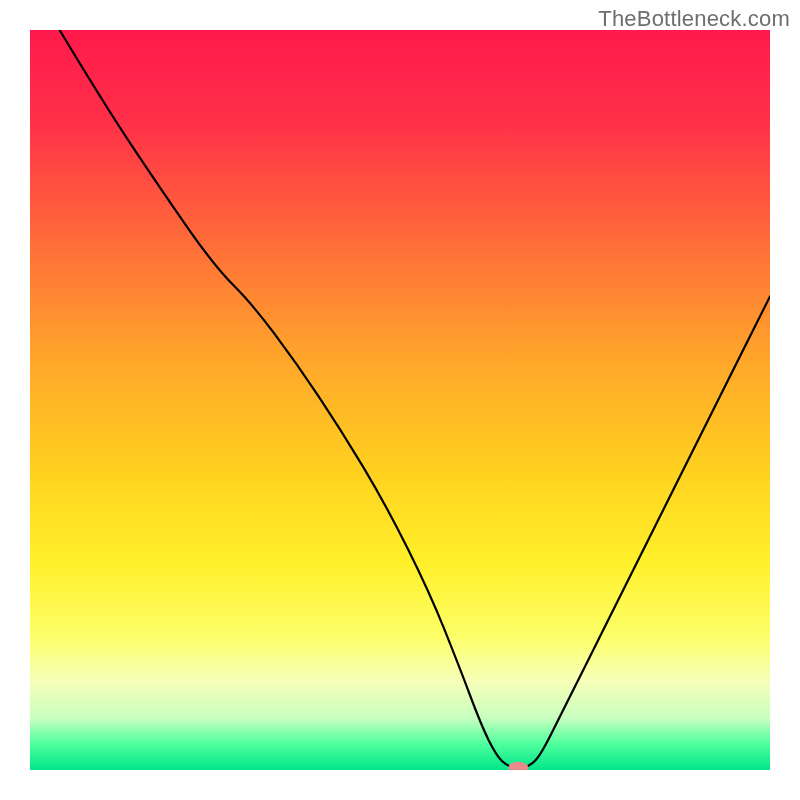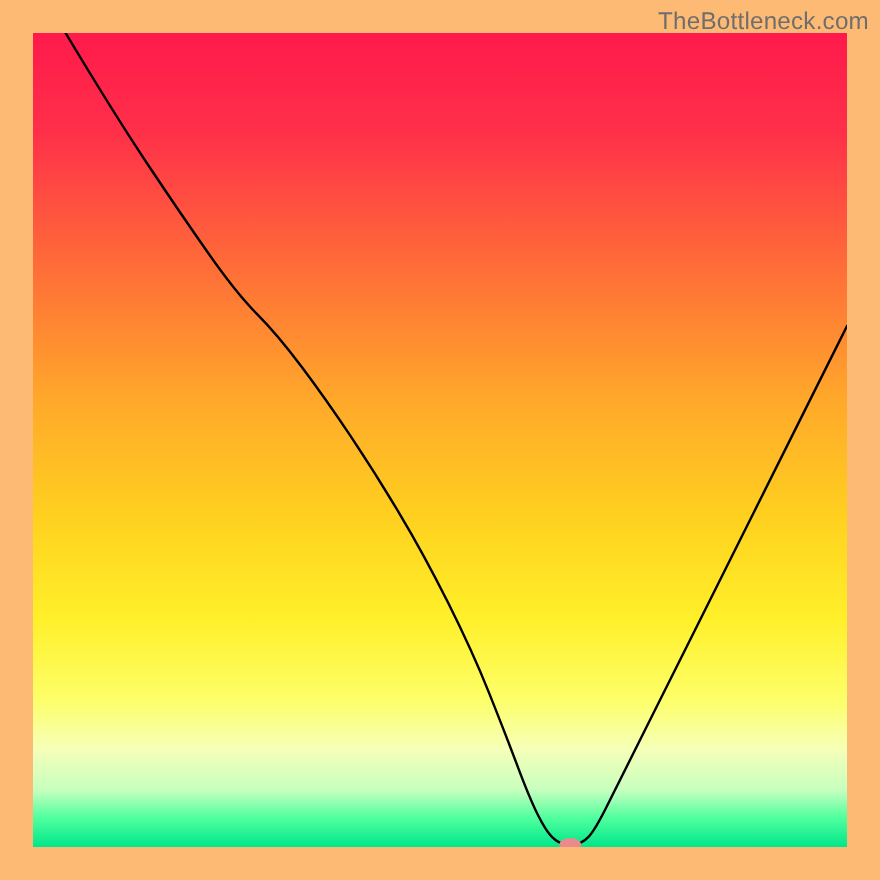--- a/index.html
+++ b/index.html
@@ -7,21 +7,21 @@
     padding: 0;
     width: 800px;
     height: 800px;
     background: #000;
     font-family: Arial, Helvetica, sans-serif;
   }
   .container {
     position: relative;
     width: 800px;
     height: 800px;
-    background: #fdba74;
+    background: #ffffff;
   }
   .plot-area {
     position: absolute;
     left: 30px;
     top: 30px;
     width: 740px;
     height: 740px;
     overflow: hidden;
   }
   .watermark {

